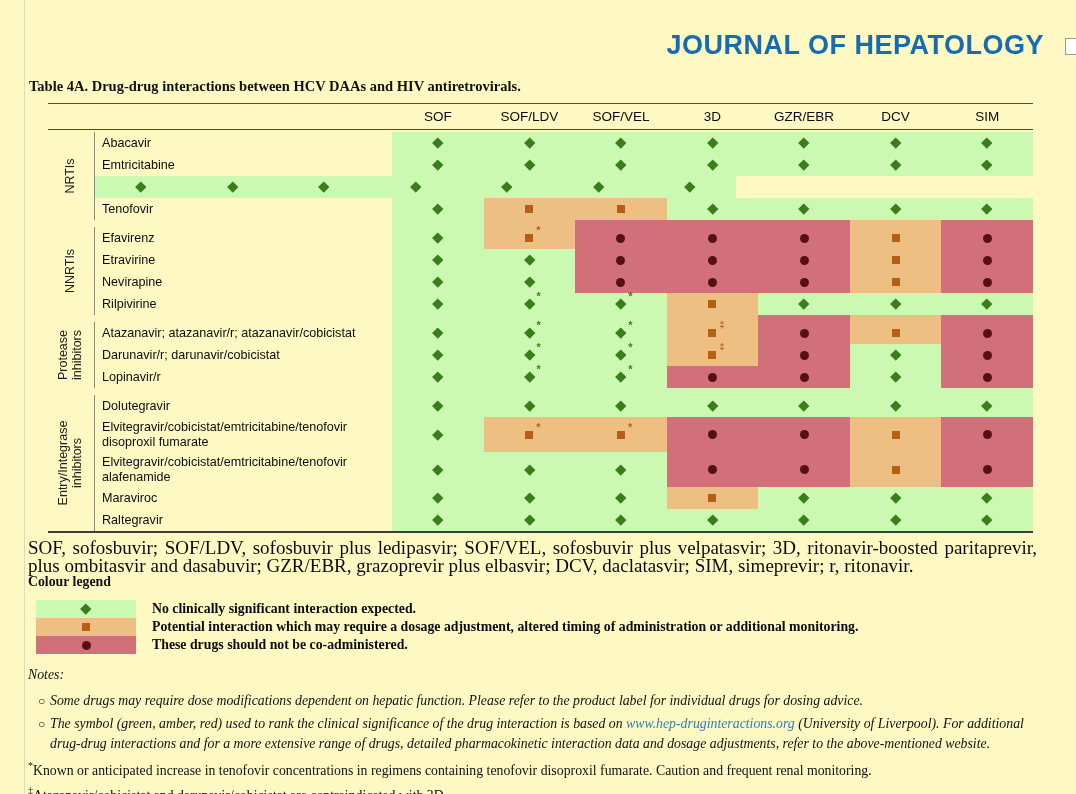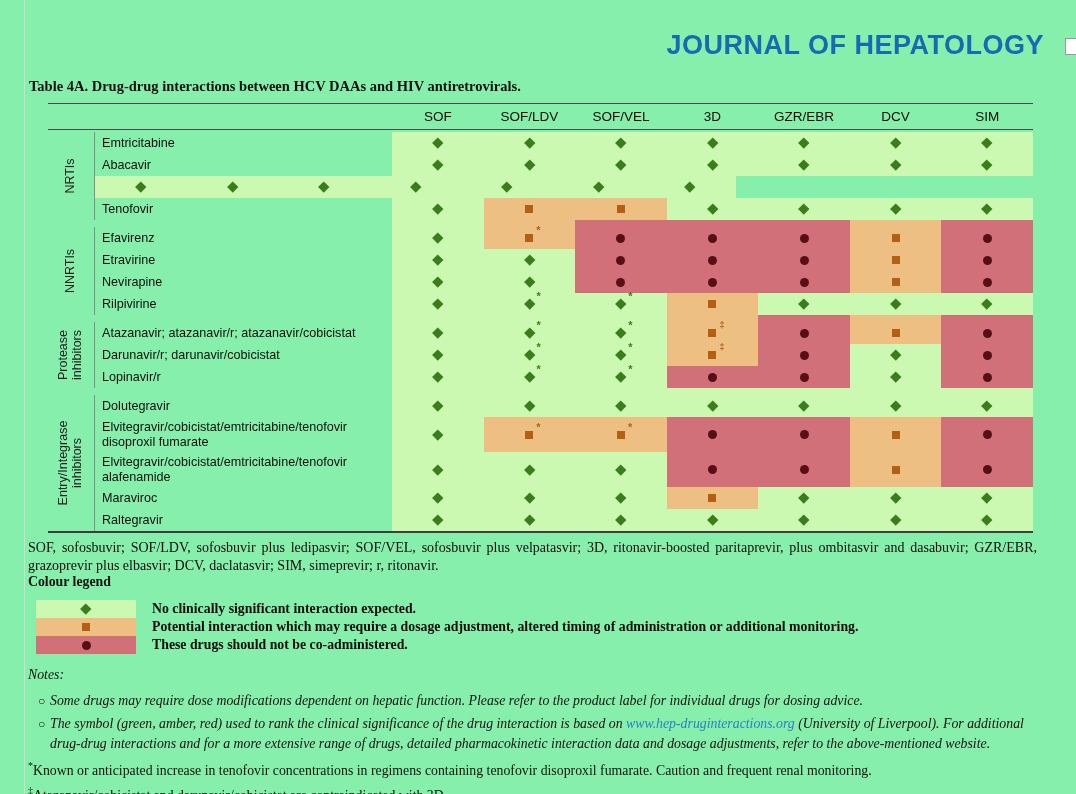--- a/index.html
+++ b/index.html
@@ -1,16 +1,16 @@
 <!DOCTYPE html>
 <html style="--title-blue: #176bb3; --link-blue: #2d7fc0; --green: #ccf9b2; --amber: #edbf82; --red: #d2707a; --sym-green: #3a7d1b; --sym-orange: #b55f15; --sym-maroon: #541015;"><head>
 <meta charset="utf-8">
 <style>
   html,body{margin:0;padding:0;background:#fff;}
-  #page{position:relative;width:1076px;height:794px;background:#86efac;overflow:hidden;
+  #page{position:relative;width:1076px;height:794px;background:#fef9c3;overflow:hidden;
         font-family:"Liberation Sans",sans-serif;color:#111;}
   .edge-line{position:absolute;left:24px;top:0;width:1px;height:794px;background:#d8d8d8;}
   .margin-marker{position:absolute;right:-3px;top:38px;width:12px;height:15px;border:1px solid #9a9a9a;background:#fff;}
   .journal-title{position:absolute;top:30px;right:32px;font-size:27px;font-weight:bold;
         letter-spacing:.5px;color:var(--title-blue);}
   .caption{position:absolute;left:29px;top:78px;font-family:"Liberation Serif",serif;
         font-size:14.5px;font-weight:bold;text-align:right;}
   
   .dditable{position:absolute;left:48px;top:103px;width:985px;}
   .hrow{display:flex;align-items:center;height:27px;border-top:1.5px solid #4a4a4a;border-bottom:1.5px solid #4a4a4a;box-sizing:border-box;}
@@ -36,21 +36,21 @@
   .sym{display:inline-block;}
   .sym.diamond{width:7.5px;height:7.5px;background:var(--sym-green);transform:rotate(45deg);}
   .sym.square{width:8px;height:8px;background:var(--sym-orange);}
   .sym.circle{width:9px;height:9px;background:var(--sym-maroon);border-radius:50%;}
   .mark{position:absolute;left:11px;top:-9px;font-size:11px;font-weight:bold;line-height:1;}
   .mark.m-diamond{color:var(--sym-green);}
   .mark.m-square{color:var(--sym-orange);}
   .mark.dg{font-size:9px;top:-8px;}
   
   .abbr{position:absolute;left:28px;top:539px;width:1009px;font-family:"Liberation Serif",serif;
-        font-size:14px;line-height:17.5px;text-align:justify;color:#0c0c0c;}
+        font-size:19px;line-height:17.5px;text-align:justify;color:#0c0c0c;}
   .legend-title{position:absolute;left:28px;top:574px;font-family:"Liberation Serif",serif;
         font-size:13.8px;font-weight:bold;}
   .legend{position:absolute;left:36px;top:600px;font-weight:bold;}
   .legend-row{display:flex;align-items:center;height:18px;}
   .legend-swatch{flex:0 0 100px;height:18px;display:flex;align-items:center;justify-content:center;}
   .legend-text{margin-left:16px;font-family:"Liberation Serif",serif;font-size:13.8px;color:#0c0c0c;white-space:nowrap;}
   .notes{position:absolute;left:28px;top:667px;width:1020px;font-family:"Liberation Serif",serif;}
   .notes-title{font-size:13.8px;font-style:italic;margin-bottom:8px;}
   .note-item{display:flex;font-size:13.8px;font-style:italic;line-height:20px;margin-bottom:3px;}
   .note-bullet{flex:0 0 22px;padding-left:10px;box-sizing:border-box;font-style:normal;font-size:12px;}
@@ -81,45 +81,45 @@
         <div class="hcell">DCV</div>
         <div class="hcell">SIM</div>
       </div>
     <div class="grid">
         <div class="group">
           <div class="glabel-box">
             <div class="glabel" style="width: 88px;">NRTIs</div>
           </div>
           <div class="rows-box">
             <div class="drow">
+              <div class="drug-name">Abacavir</div>
+              <div class="cell bg-g">
+                <div class="symwrap"><div class="sym diamond"></div></div>
+              </div>
+              <div class="cell bg-g">
+                <div class="symwrap"><div class="sym diamond"></div></div>
+              </div>
+              <div class="cell bg-g">
+                <div class="symwrap"><div class="sym diamond"></div></div>
+              </div>
+              <div class="cell bg-g">
+                <div class="symwrap"><div class="sym diamond"></div></div>
+              </div>
+              <div class="cell bg-g">
+                <div class="symwrap"><div class="sym diamond"></div></div>
+              </div>
+              <div class="cell bg-g">
+                <div class="symwrap"><div class="sym diamond"></div></div>
+              </div>
+              <div class="cell bg-g">
+                <div class="symwrap"><div class="sym diamond"></div></div>
+              </div>
+            </div>
+            <div class="drow">
               <div class="drug-name">Emtricitabine</div>
-              <div class="cell bg-g">
-                <div class="symwrap"><div class="sym diamond"></div></div>
-              </div>
-              <div class="cell bg-g">
-                <div class="symwrap"><div class="sym diamond"></div></div>
-              </div>
-              <div class="cell bg-g">
-                <div class="symwrap"><div class="sym diamond"></div></div>
-              </div>
-              <div class="cell bg-g">
-                <div class="symwrap"><div class="sym diamond"></div></div>
-              </div>
-              <div class="cell bg-g">
-                <div class="symwrap"><div class="sym diamond"></div></div>
-              </div>
-              <div class="cell bg-g">
-                <div class="symwrap"><div class="sym diamond"></div></div>
-              </div>
-              <div class="cell bg-g">
-                <div class="symwrap"><div class="sym diamond"></div></div>
-              </div>
-            </div>
-            <div class="drow">
-              <div class="drug-name">Abacavir</div>
               <div class="cell bg-g">
                 <div class="symwrap"><div class="sym diamond"></div></div>
               </div>
               <div class="cell bg-g">
                 <div class="symwrap"><div class="sym diamond"></div></div>
               </div>
               <div class="cell bg-g">
                 <div class="symwrap"><div class="sym diamond"></div></div>
               </div>
               <div class="cell bg-g">

